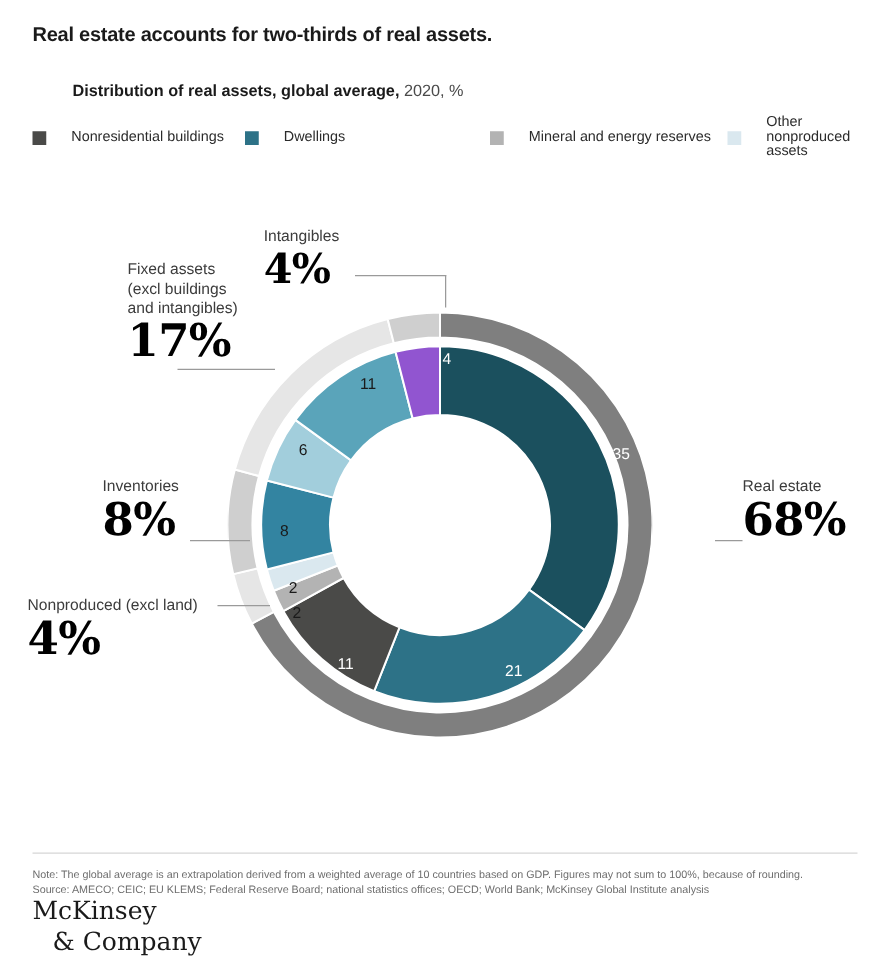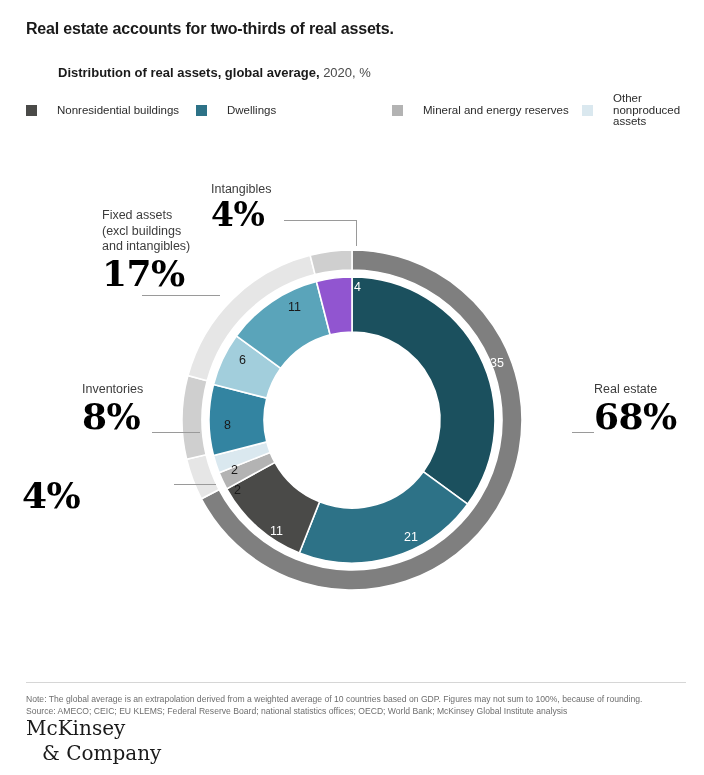--- a/index.html
+++ b/index.html
@@ -208,20 +208,21 @@
   </div>
   <div class="leader h" style="left:142px; top:125px; width:78px;"></div>
 
   <div class="callout big" style="left:82px; top:212px; width:150px;">
     <div class="ctitle">Inventories</div>
     <div class="cval">8%</div>
   </div>
   <div class="leader h" style="left:152px; top:262px; width:48px;"></div>
 
   <div class="callout big" style="left:22px; top:307px; width:220px;">
+    <div class="ctitle">Nonproduced (excl land)</div>
     <div class="cval">4%</div>
   </div>
   <div class="leader h" style="left:174px; top:314px; width:42px;"></div>
 
   <div class="callout big" style="left:594px; top:212px; width:110px;">
     <div class="ctitle">Real estate</div>
     <div class="cval">68%</div>
   </div>
   <div class="leader h" style="left:572px; top:262px; width:22px;"></div>
 </div>

